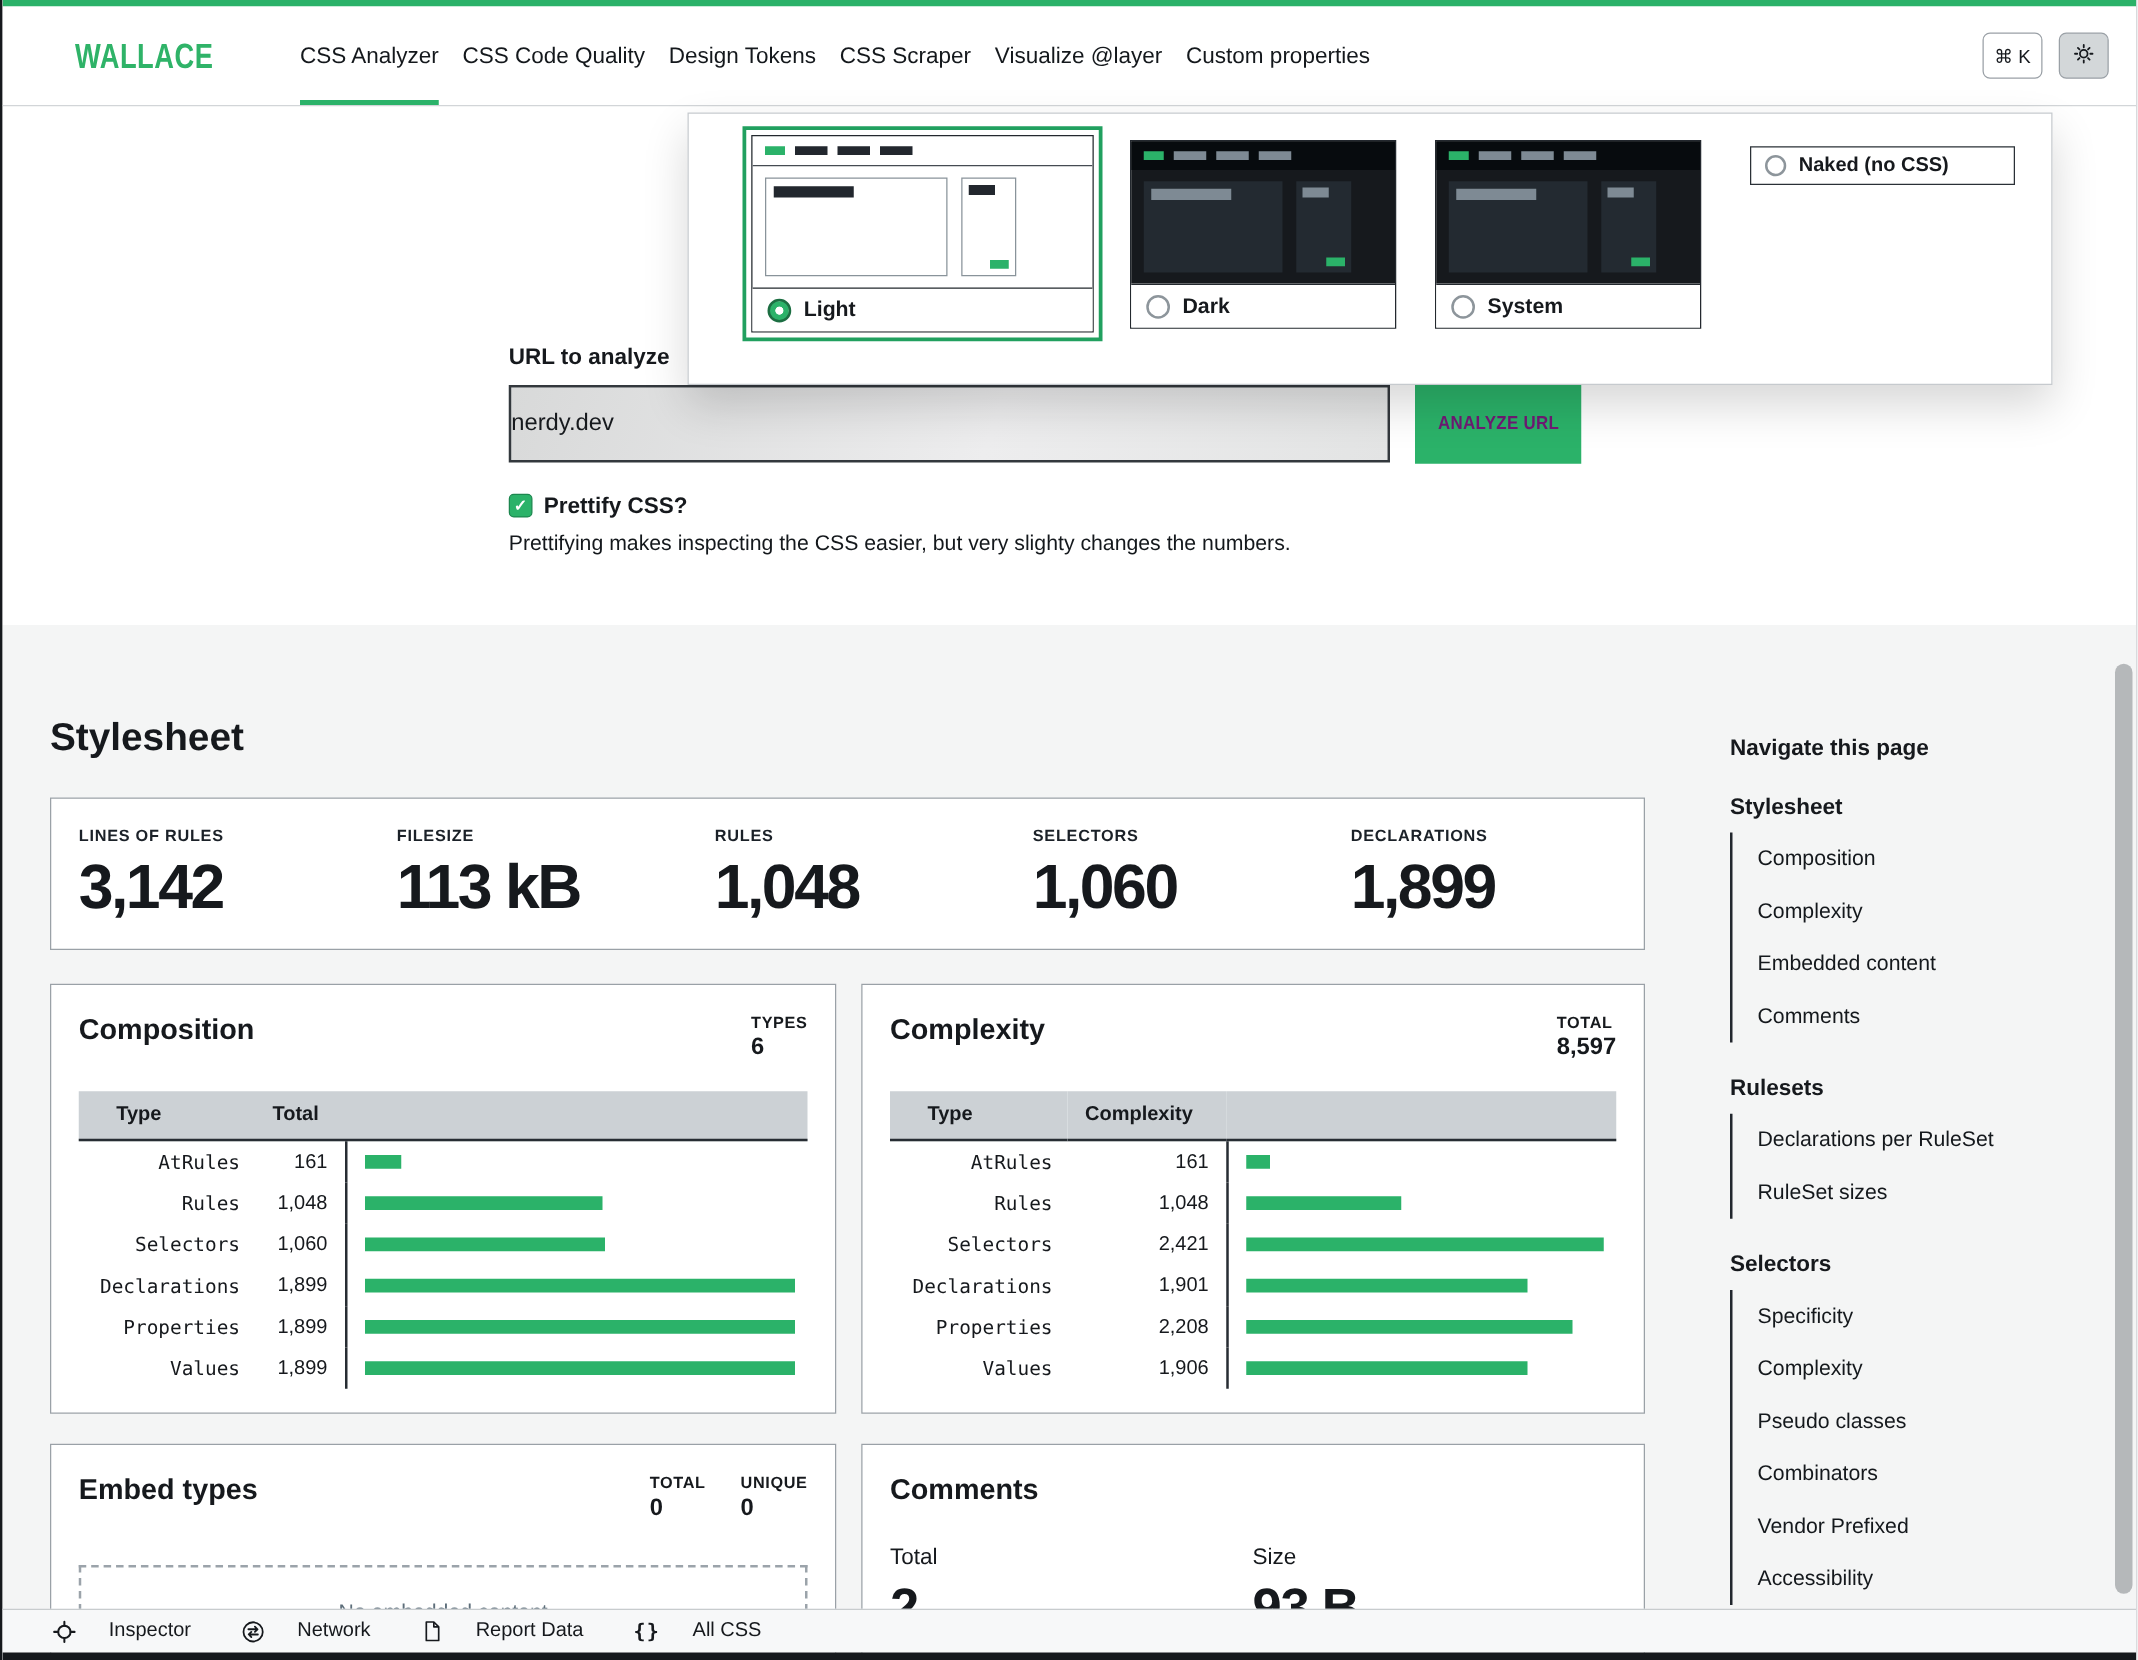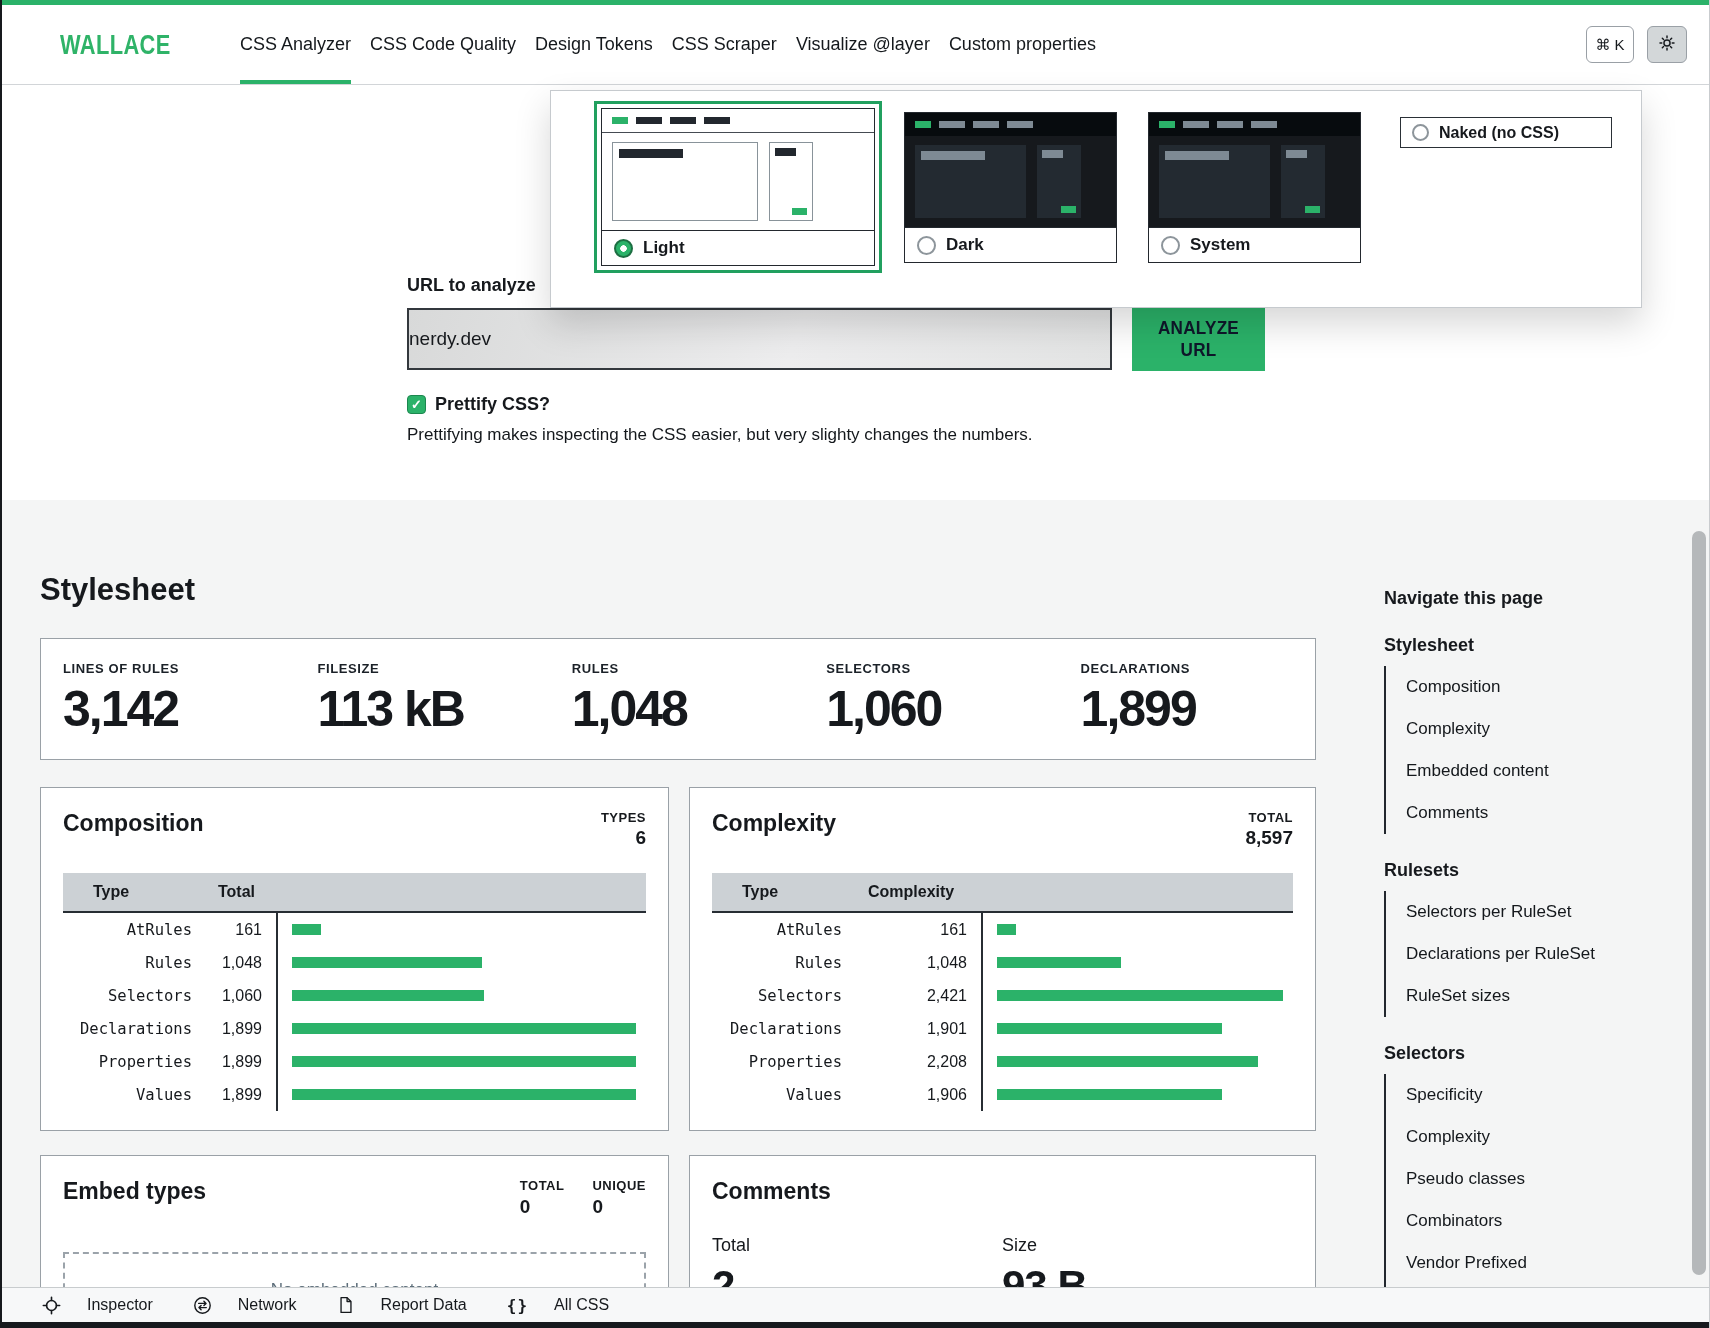--- a/index.html
+++ b/index.html
@@ -61,21 +61,21 @@
                 background:#fff;display:flex;align-items:center;gap:10px;padding:0 11px;font-weight:700;font-size:16px;}
   .naked-option .radio{width:17px;height:17px;}
 
   
   .hero{position:absolute;left:0;top:85px;width:100%;height:415px;background:#fff;}
   .url-label{position:absolute;left:405px;top:190px;font-size:18px;font-weight:700;white-space:nowrap;}
   .url-input{position:absolute;left:405px;top:223px;width:705px;height:62px;border:2px solid #33383d;
              background:linear-gradient(110deg,#d8d9d9,#ededee 55%,#e3e4e4);font-size:19px;color:var(--ink);
              font-family:"Liberation Sans",sans-serif;outline:none;}
   .analyze-btn{position:absolute;left:1130px;top:221px;width:133px;height:65px;background:var(--green);
-               border:none;color:#0f172a;font-weight:700;font-size:19px;letter-spacing:.3px;cursor:pointer;
+               border:none;color:#701a75;font-weight:700;font-size:15px;letter-spacing:.3px;cursor:pointer;
                font-family:"Liberation Sans",sans-serif;}
   .analyze-btn span{display:inline-block;transform:scaleX(.9);}
   .prettify-row{position:absolute;left:405px;top:309px;display:flex;align-items:center;gap:9px;}
   .checkbox{width:19px;height:19px;border-radius:4px;background:var(--green);border:1.5px solid #1c874f;
             color:#fff;font-size:13px;font-weight:700;display:flex;align-items:center;justify-content:center;cursor:pointer;}
   .prettify-label{font-size:18px;font-weight:700;}
   .prettify-desc{position:absolute;left:405px;top:340px;font-size:17px;color:var(--ink2);}
 
   
   .results{position:absolute;left:0;top:500px;width:100%;height:828px;background:var(--gray-bg);}
@@ -84,21 +84,21 @@
   .stats-card{left:38px;top:138px;width:1276px;height:122px;display:grid;grid-template-columns:repeat(5,1fr);
               align-content:center;padding:0 0 0 2px;}
   .stat{padding-left:20px;}
   .stat .s-label{font-size:13px;font-weight:700;letter-spacing:.6px;color:#1b2128;}
   .stat .s-value{font-size:50px;font-weight:700;letter-spacing:-2px;margin-top:4px;}
 
   .comp-card{left:38px;top:287px;width:629px;height:344px;padding:22px;}
   .cplx-card{left:687px;top:287px;width:627px;height:344px;padding:22px;}
   .card-head{display:flex;justify-content:space-between;align-items:flex-start;}
   .card-title{font-size:23px;font-weight:600;}
-  .card-meta{text-align:right;}
+  .card-meta{text-align:left;}
   .card-meta .m-label{font-size:13px;font-weight:700;letter-spacing:.5px;}
   .card-meta .m-value{font-size:19px;font-weight:700;margin-top:2px;}
 
   .data-table{display:grid;margin-top:24px;font-size:16px;}
   .comp-card .data-table{grid-template-columns:141px 72px 1fr;}
   .cplx-card .data-table{grid-template-columns:142px 127px 1fr;}
   .th{background:var(--th-bg);border-bottom:2px solid var(--dark-border);font-weight:700;
       display:flex;align-items:center;height:40px;}
   .th.t-type{padding-left:30px;}
   .th.t-num{padding-left:14px;white-space:nowrap;overflow:visible;}
@@ -408,21 +408,20 @@
         <div class="pn-title">Navigate this page</div>
         <a href="#" class="pn-section-label">Stylesheet</a>
         <div class="pn-group">
           <a href="#">Composition</a>
           <a href="#">Complexity</a>
           <a href="#">Embedded content</a>
           <a href="#">Comments</a>
         </div>
         <a href="#" class="pn-section-label">Rulesets</a>
         <div class="pn-group">
-          <a href="#">Selectors per RuleSet</a>
           <a href="#">Declarations per RuleSet</a>
           <a href="#">RuleSet sizes</a>
         </div>
         <a href="#" class="pn-section-label">Selectors</a>
         <div class="pn-group">
           <a href="#">Specificity</a>
           <a href="#">Complexity</a>
           <a href="#">Pseudo classes</a>
           <a href="#">Combinators</a>
           <a href="#">Vendor Prefixed</a>

